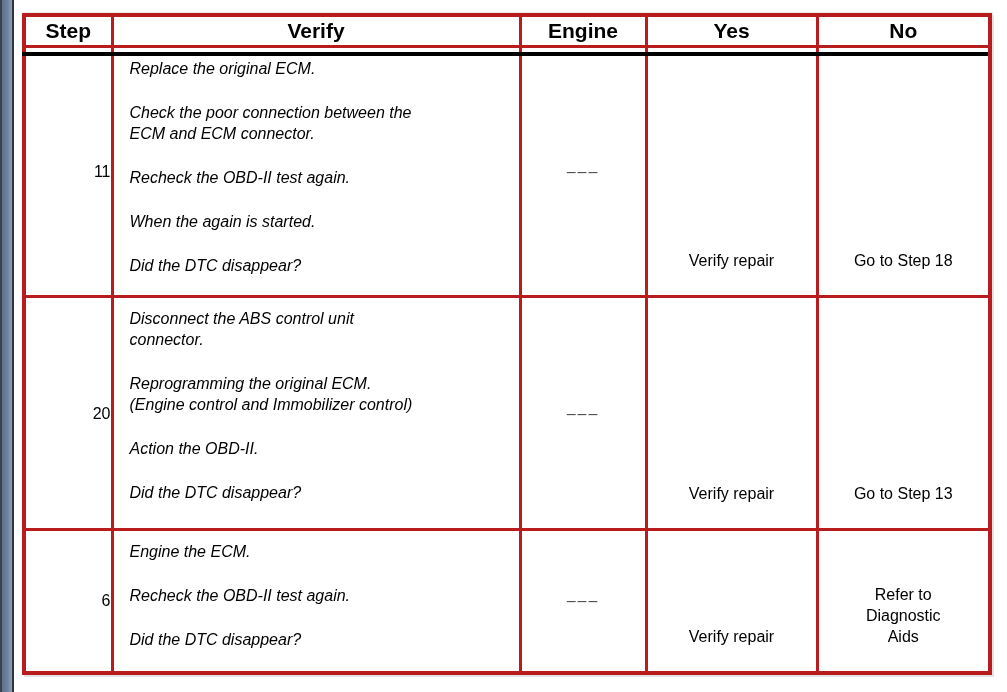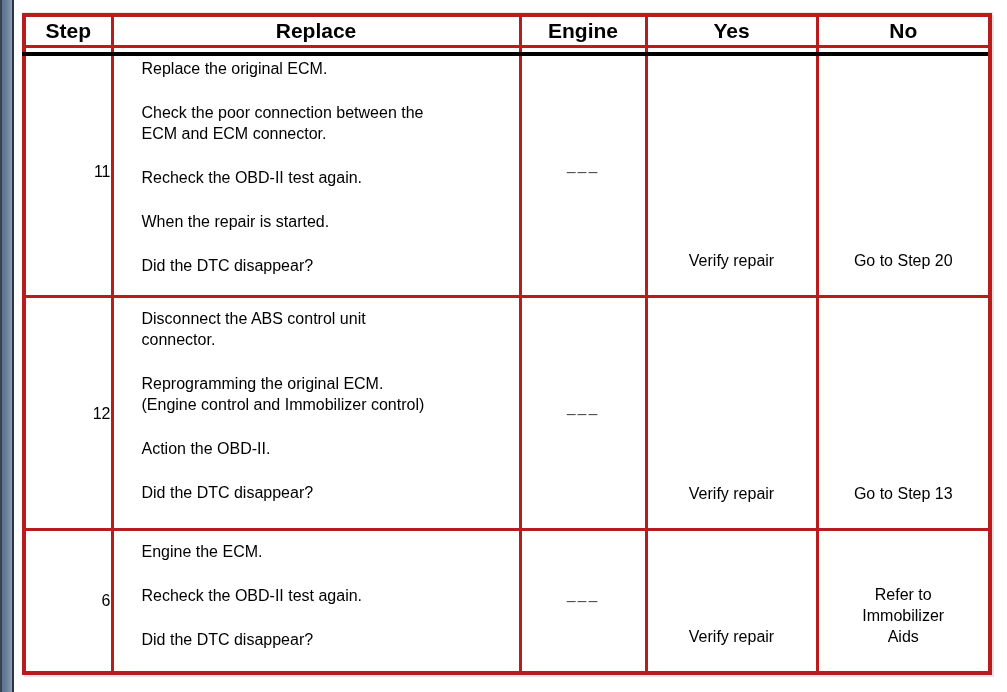--- a/index.html
+++ b/index.html
@@ -69,22 +69,23 @@
   td.step-cell {
     text-align: right;
     vertical-align: middle;
     padding: 0;
   }
   td.action-cell {
     vertical-align: top;
     padding: 10px 8px 6px 16px;
   }
   td.action-cell p {
-    margin: 0 0 23px 12px;
+    margin: 0 0 23px 0;
     white-space: pre-line;
+    font-style: italic;
   }
   td.action-cell p:last-child {
     margin-bottom: 0;
   }
   td.values-cell {
     text-align: center;
     vertical-align: middle;
     color: #4d4d4d;
     letter-spacing: 2px;
     padding: 0;
@@ -114,45 +115,45 @@
         <col style="width:88px">
         <col style="width:408px">
         <col style="width:126px">
         <col style="width:171px">
         <col style="width:173px">
       </colgroup>
 
       <thead>
         <tr>
           <th class="hdr">Step</th>
-          <th class="hdr">Replace</th>
+          <th class="hdr">Verify</th>
           <th class="hdr">Engine</th>
           <th class="hdr">Yes</th>
           <th class="hdr">No</th>
         </tr>
       </thead>
 
       <tbody>
         <tr class="row-11">
           <td class="step-cell">11</td>
           <td class="action-cell">
             <p>Replace the original ECM.</p>
             <p>Check the poor connection between the
 ECM and ECM connector.</p>
             <p>Recheck the OBD-II test again.</p>
-            <p>When the repair is started.</p>
+            <p>When the again is started.</p>
             <p>Did the DTC disappear?</p>
           </td>
           <td class="values-cell">–––</td>
           <td class="yes-cell">Verify repair</td>
-          <td class="no-cell">Go to Step 20</td>
+          <td class="no-cell">Go to Step 18</td>
         </tr>
 
         <tr class="row-12">
-          <td class="step-cell">12</td>
+          <td class="step-cell">20</td>
           <td class="action-cell">
             <p>Disconnect the ABS control unit
 connector.</p>
             <p>Reprogramming the original ECM.
 (Engine control and Immobilizer control)</p>
             <p>Action the OBD-II.</p>
             <p>Did the DTC disappear?</p>
           </td>
           <td class="values-cell">–––</td>
           <td class="yes-cell">Verify repair</td>
@@ -162,20 +163,20 @@
         <tr class="row-13">
           <td class="step-cell">6</td>
           <td class="action-cell">
             <p>Engine the ECM.</p>
             <p>Recheck the OBD-II test again.</p>
             <p>Did the DTC disappear?</p>
           </td>
           <td class="values-cell">–––</td>
           <td class="yes-cell">Verify repair</td>
           <td class="no-cell">Refer to
-Immobilizer
+Diagnostic
 Aids</td>
         </tr>
       </tbody>
     </table>
   </div>
 
 </div>
 
 </body></html>

